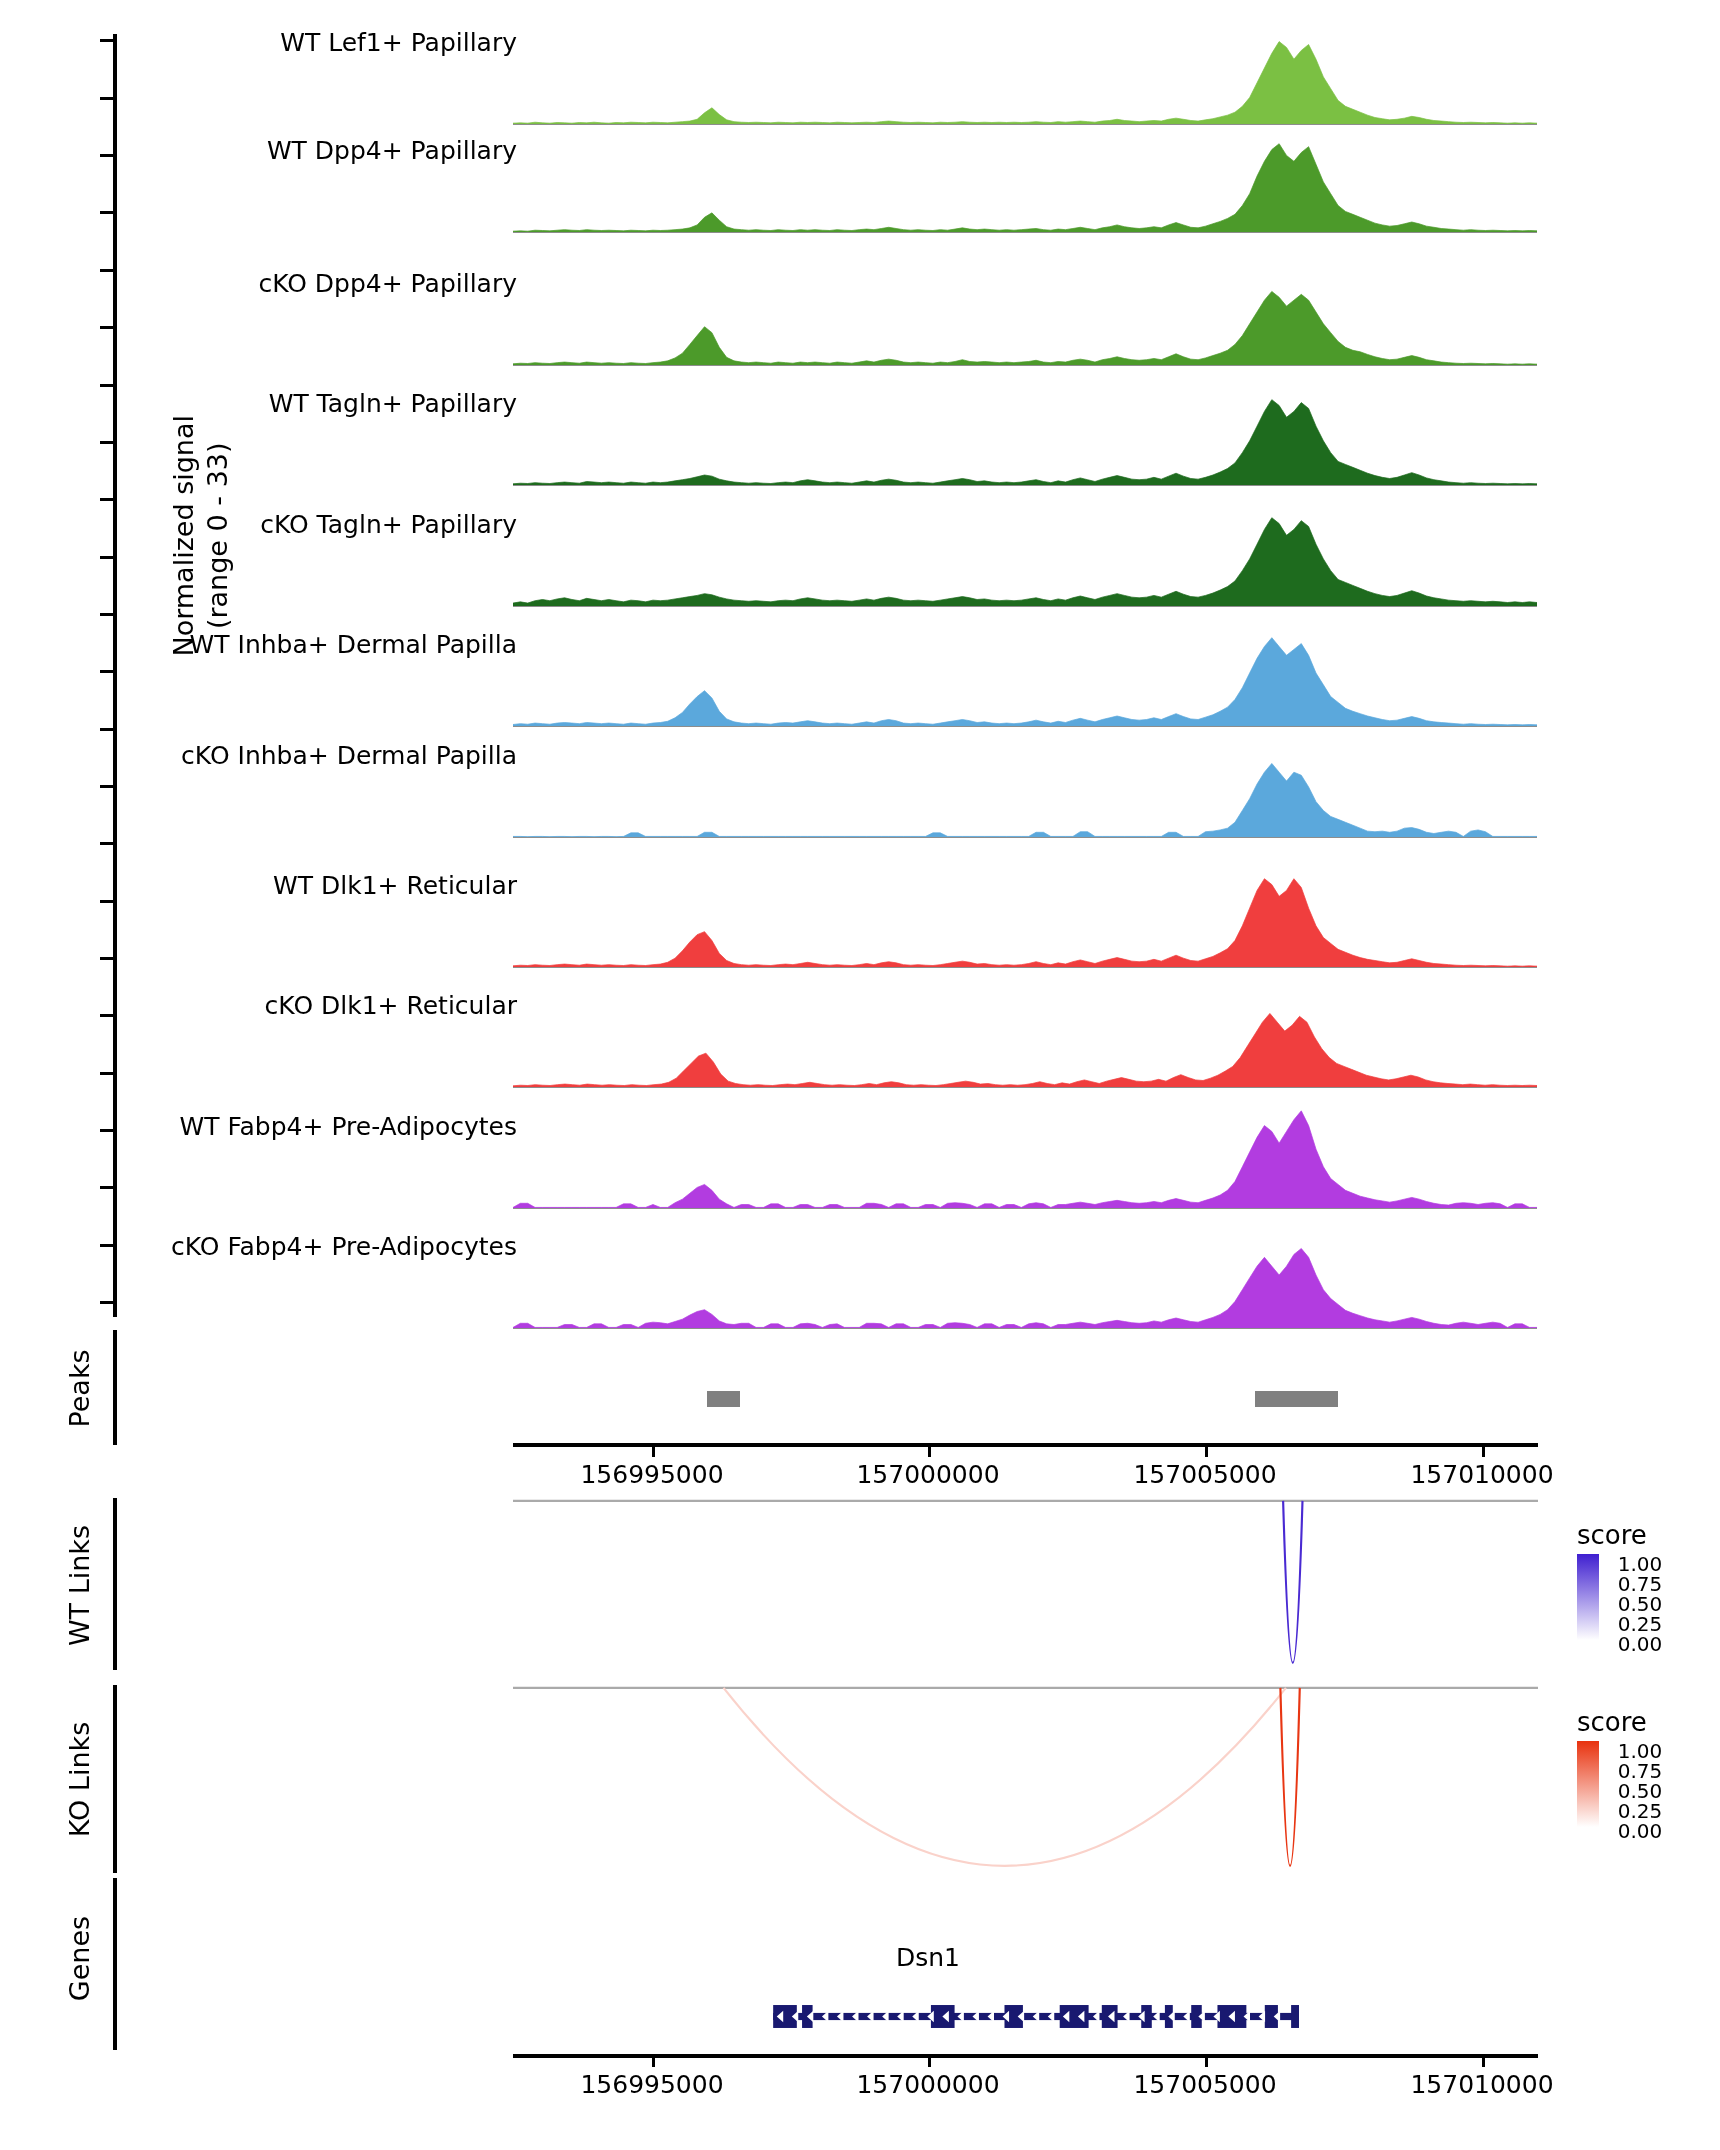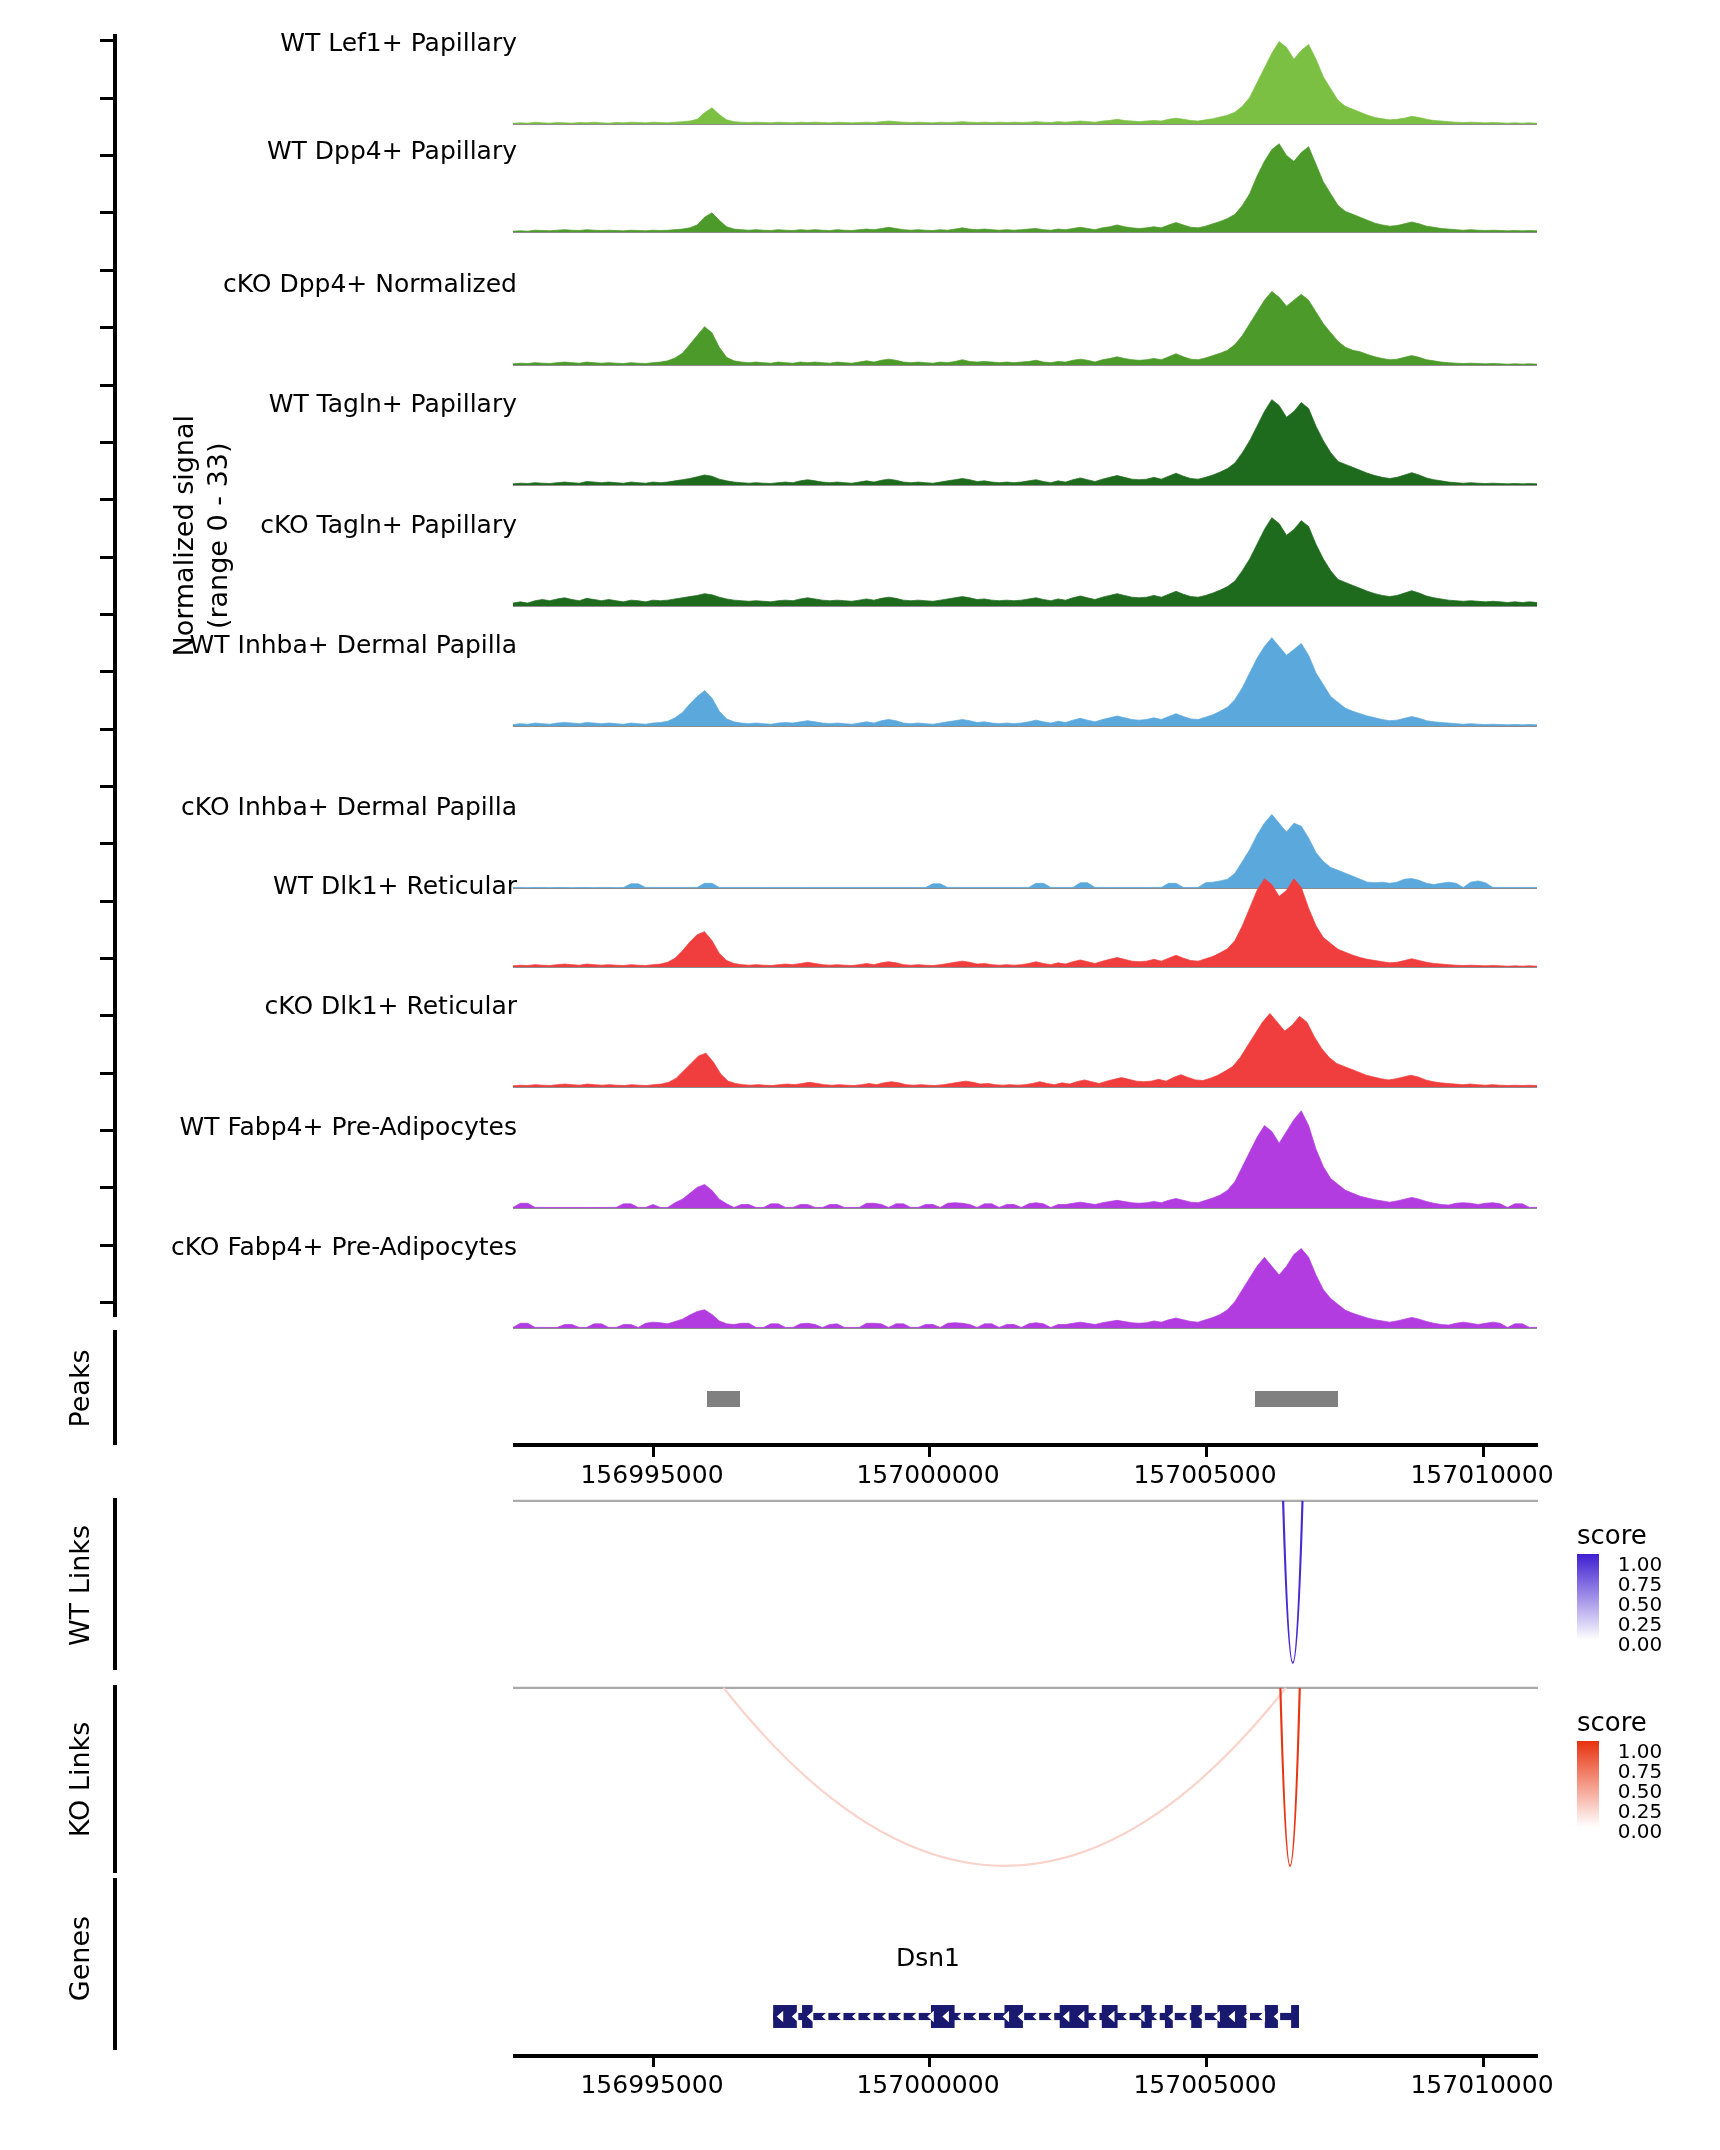--- a/index.html
+++ b/index.html
@@ -244,21 +244,21 @@
         <div class="track" style="top: 126px;">
           <div class="track-label">WT Dpp4+ Papillary</div>
           <div class="track-plot">
             <svg viewBox="0 0 1428 140" preserveAspectRatio="none">
               <path d="M 0,140 L 0.0,138.8 L 10.3,138.4 L 20.5,138.8 L 30.8,137.5 L 41.1,137.9 L 51.4,138.4 L 61.6,137.5 L 71.9,136.7 L 82.2,137.5 L 92.5,137.9 L 102.7,136.7 L 113.0,137.5 L 123.3,137.9 L 133.6,137.5 L 143.8,137.9 L 154.1,138.4 L 164.4,137.5 L 174.6,137.9 L 184.9,138.4 L 195.2,137.5 L 205.5,137.9 L 215.7,137.5 L 226.0,136.7 L 236.3,135.9 L 246.6,134.2 L 256.8,130.1 L 267.1,119.4 L 277.4,113.2 L 287.7,123.5 L 297.9,132.6 L 308.2,135.9 L 318.5,136.7 L 328.7,137.5 L 339.0,136.7 L 349.3,137.5 L 359.6,137.9 L 369.8,136.7 L 380.1,137.5 L 390.4,137.9 L 400.7,136.7 L 410.9,137.5 L 421.2,136.7 L 431.5,137.5 L 441.8,137.9 L 452.0,136.7 L 462.3,137.5 L 472.6,137.9 L 482.8,136.7 L 493.1,135.9 L 503.4,136.7 L 513.7,135.1 L 523.9,133.4 L 534.2,135.1 L 544.5,136.7 L 554.8,137.5 L 565.0,136.7 L 575.3,137.5 L 585.6,137.9 L 595.9,136.7 L 606.1,137.5 L 616.4,135.9 L 626.7,134.2 L 636.9,135.9 L 647.2,136.7 L 657.5,135.9 L 667.8,136.7 L 678.0,137.5 L 688.3,136.7 L 698.6,137.5 L 708.9,136.7 L 719.1,135.9 L 729.4,135.1 L 739.7,136.7 L 750.0,137.5 L 760.2,135.9 L 770.5,136.7 L 780.8,135.1 L 791.1,133.4 L 801.3,135.1 L 811.6,136.7 L 821.9,134.2 L 832.1,132.6 L 842.4,130.1 L 852.7,132.6 L 863.0,134.2 L 873.2,135.1 L 883.5,134.2 L 893.8,132.6 L 904.1,134.2 L 914.3,130.1 L 924.6,126.8 L 934.9,130.1 L 945.2,133.4 L 955.4,134.2 L 965.7,131.8 L 976.0,128.5 L 986.2,125.2 L 996.5,121.0 L 1006.8,115.3 L 1017.1,102.9 L 1027.3,86.4 L 1037.6,61.7 L 1047.9,41.1 L 1058.2,24.6 L 1068.4,16.4 L 1078.7,32.8 L 1089.0,41.1 L 1099.3,28.7 L 1109.5,20.5 L 1119.8,45.2 L 1130.1,69.9 L 1140.3,86.4 L 1150.6,102.9 L 1160.9,111.2 L 1171.2,115.3 L 1181.4,119.4 L 1191.7,123.5 L 1202.0,127.6 L 1212.3,130.1 L 1222.5,131.8 L 1232.8,130.9 L 1243.1,128.5 L 1253.4,126.0 L 1263.6,128.5 L 1273.9,131.8 L 1284.2,133.4 L 1294.4,135.1 L 1304.7,135.9 L 1315.0,136.7 L 1325.3,137.5 L 1335.5,136.7 L 1345.8,137.5 L 1356.1,137.9 L 1366.4,137.5 L 1376.6,137.9 L 1386.9,138.4 L 1397.2,137.9 L 1407.5,138.4 L 1417.7,137.9 L 1428.0,138.4 L 1428,140 Z" fill="#4C9A2A" stroke="#4C9A2A" stroke-width="1"></path>
             </svg>
           </div>
           <div class="track-baseline" style="top: 106px;"></div>
         </div>
         <div class="track" style="top: 259px;">
-          <div class="track-label">cKO Dpp4+ Normalized</div>
+          <div class="track-label">cKO Dpp4+ Papillary</div>
           <div class="track-plot">
             <svg viewBox="0 0 1428 140" preserveAspectRatio="none">
               <path d="M 0,140 L 0.0,138.4 L 10.3,137.5 L 20.5,137.9 L 30.8,136.7 L 41.1,137.5 L 51.4,137.9 L 61.6,136.7 L 71.9,135.9 L 82.2,136.7 L 92.5,137.5 L 102.7,135.9 L 113.0,136.7 L 123.3,137.5 L 133.6,136.7 L 143.8,137.5 L 154.1,137.9 L 164.4,136.7 L 174.6,137.5 L 184.9,137.9 L 195.2,136.7 L 205.5,135.9 L 215.7,134.2 L 226.0,130.1 L 236.3,123.5 L 246.6,111.2 L 256.8,98.8 L 267.1,86.4 L 277.4,94.7 L 287.7,115.3 L 297.9,129.3 L 308.2,134.2 L 318.5,135.9 L 328.7,136.7 L 339.0,135.9 L 349.3,136.7 L 359.6,137.5 L 369.8,135.9 L 380.1,136.7 L 390.4,137.5 L 400.7,135.9 L 410.9,136.7 L 421.2,135.9 L 431.5,136.7 L 441.8,137.5 L 452.0,135.9 L 462.3,136.7 L 472.6,137.5 L 482.8,135.9 L 493.1,134.2 L 503.4,135.9 L 513.7,133.4 L 523.9,131.8 L 534.2,133.4 L 544.5,135.9 L 554.8,136.7 L 565.0,135.9 L 575.3,136.7 L 585.6,137.5 L 595.9,135.9 L 606.1,136.7 L 616.4,135.1 L 626.7,132.6 L 636.9,135.1 L 647.2,135.9 L 657.5,135.1 L 667.8,135.9 L 678.0,136.7 L 688.3,135.9 L 698.6,136.7 L 708.9,135.9 L 719.1,135.1 L 729.4,133.4 L 739.7,135.9 L 750.0,136.7 L 760.2,135.1 L 770.5,135.9 L 780.8,133.4 L 791.1,131.8 L 801.3,133.4 L 811.6,135.9 L 821.9,132.6 L 832.1,130.9 L 842.4,128.5 L 852.7,130.9 L 863.0,132.6 L 873.2,133.4 L 883.5,132.6 L 893.8,130.9 L 904.1,132.6 L 914.3,128.5 L 924.6,124.3 L 934.9,128.5 L 945.2,131.8 L 955.4,132.6 L 965.7,130.1 L 976.0,126.8 L 986.2,123.5 L 996.5,119.4 L 1006.8,111.2 L 1017.1,98.8 L 1027.3,82.3 L 1037.6,65.8 L 1047.9,49.3 L 1058.2,37.0 L 1068.4,45.2 L 1078.7,57.6 L 1089.0,49.3 L 1099.3,41.1 L 1109.5,49.3 L 1119.8,65.8 L 1130.1,82.3 L 1140.3,94.7 L 1150.6,107.0 L 1160.9,115.3 L 1171.2,119.4 L 1181.4,121.5 L 1191.7,125.2 L 1202.0,128.5 L 1212.3,130.9 L 1222.5,132.6 L 1232.8,131.8 L 1243.1,129.3 L 1253.4,126.8 L 1263.6,129.3 L 1273.9,132.6 L 1284.2,134.2 L 1294.4,135.9 L 1304.7,136.7 L 1315.0,137.5 L 1325.3,137.9 L 1335.5,137.5 L 1345.8,137.9 L 1356.1,138.4 L 1366.4,137.9 L 1376.6,138.4 L 1386.9,138.8 L 1397.2,138.4 L 1407.5,138.8 L 1417.7,138.4 L 1428.0,138.8 L 1428,140 Z" fill="#4C9A2A" stroke="#4C9A2A" stroke-width="1"></path>
             </svg>
           </div>
           <div class="track-baseline" style="top: 106px;"></div>
         </div>
         <div class="track" style="top: 379px;">
           <div class="track-label">WT Tagln+ Papillary</div>
           <div class="track-plot">
@@ -279,21 +279,21 @@
         </div>
         <div class="track" style="top: 620px;">
           <div class="track-label">WT Inhba+ Dermal Papilla</div>
           <div class="track-plot">
             <svg viewBox="0 0 1428 140" preserveAspectRatio="none">
               <path d="M 0,140 L 0.0,137.9 L 10.3,136.7 L 20.5,137.5 L 30.8,135.9 L 41.1,136.7 L 51.4,137.5 L 61.6,135.9 L 71.9,135.1 L 82.2,135.9 L 92.5,136.7 L 102.7,135.1 L 113.0,135.9 L 123.3,136.7 L 133.6,135.9 L 143.8,136.7 L 154.1,137.5 L 164.4,135.9 L 174.6,136.7 L 184.9,137.5 L 195.2,135.9 L 205.5,135.1 L 215.7,133.4 L 226.0,128.5 L 236.3,121.0 L 246.6,109.1 L 256.8,98.8 L 267.1,90.5 L 277.4,100.8 L 287.7,119.4 L 297.9,130.1 L 308.2,134.2 L 318.5,135.9 L 328.7,136.7 L 339.0,135.9 L 349.3,136.7 L 359.6,137.5 L 369.8,135.9 L 380.1,135.1 L 390.4,135.9 L 400.7,134.2 L 410.9,132.6 L 421.2,134.2 L 431.5,135.9 L 441.8,136.7 L 452.0,135.9 L 462.3,136.7 L 472.6,137.5 L 482.8,135.9 L 493.1,134.2 L 503.4,135.9 L 513.7,132.6 L 523.9,130.9 L 534.2,132.6 L 544.5,135.9 L 554.8,136.7 L 565.0,135.9 L 575.3,136.7 L 585.6,137.5 L 595.9,135.9 L 606.1,134.2 L 616.4,132.6 L 626.7,130.9 L 636.9,132.6 L 647.2,135.1 L 657.5,134.2 L 667.8,135.9 L 678.0,136.7 L 688.3,135.9 L 698.6,136.7 L 708.9,135.9 L 719.1,134.2 L 729.4,131.8 L 739.7,134.2 L 750.0,135.9 L 760.2,133.4 L 770.5,135.1 L 780.8,131.8 L 791.1,129.3 L 801.3,131.8 L 811.6,134.2 L 821.9,130.9 L 832.1,128.5 L 842.4,126.0 L 852.7,128.5 L 863.0,130.9 L 873.2,131.8 L 883.5,130.9 L 893.8,128.5 L 904.1,130.9 L 914.3,126.8 L 924.6,122.7 L 934.9,126.8 L 945.2,130.1 L 955.4,130.9 L 965.7,127.6 L 976.0,124.3 L 986.2,119.4 L 996.5,113.6 L 1006.8,102.9 L 1017.1,86.4 L 1027.3,65.8 L 1037.6,45.2 L 1047.9,28.7 L 1058.2,16.4 L 1068.4,28.7 L 1078.7,41.1 L 1089.0,32.8 L 1099.3,24.6 L 1109.5,41.1 L 1119.8,65.8 L 1130.1,82.3 L 1140.3,98.8 L 1150.6,107.0 L 1160.9,115.3 L 1171.2,119.4 L 1181.4,122.7 L 1191.7,126.0 L 1202.0,128.5 L 1212.3,130.9 L 1222.5,132.6 L 1232.8,131.8 L 1243.1,129.3 L 1253.4,126.8 L 1263.6,129.3 L 1273.9,132.6 L 1284.2,134.2 L 1294.4,135.1 L 1304.7,135.9 L 1315.0,136.7 L 1325.3,137.5 L 1335.5,136.7 L 1345.8,137.5 L 1356.1,137.9 L 1366.4,137.5 L 1376.6,137.9 L 1386.9,138.4 L 1397.2,137.9 L 1407.5,138.4 L 1417.7,137.9 L 1428.0,138.4 L 1428,140 Z" fill="#5BA8DC" stroke="#5BA8DC" stroke-width="1"></path>
             </svg>
           </div>
           <div class="track-baseline" style="top: 106px;"></div>
         </div>
-        <div class="track" style="top: 782px;">
+        <div class="track" style="top: 731px;">
           <div class="track-label">cKO Inhba+ Dermal Papilla</div>
           <div class="track-plot">
             <svg viewBox="0 0 1428 140" preserveAspectRatio="none">
               <path d="M 0,140 L 0.0,139.2 L 10.3,139.2 L 20.5,139.6 L 30.8,139.2 L 41.1,139.2 L 51.4,139.6 L 61.6,139.2 L 71.9,139.2 L 82.2,139.6 L 92.5,139.2 L 102.7,139.2 L 113.0,139.6 L 123.3,139.2 L 133.6,139.2 L 143.8,139.6 L 154.1,139.2 L 164.4,134.2 L 174.6,134.2 L 184.9,139.2 L 195.2,139.2 L 205.5,139.2 L 215.7,139.2 L 226.0,139.2 L 236.3,139.2 L 246.6,139.2 L 256.8,139.2 L 267.1,133.4 L 277.4,133.4 L 287.7,139.2 L 297.9,139.2 L 308.2,139.2 L 318.5,139.2 L 328.7,139.2 L 339.0,139.2 L 349.3,139.2 L 359.6,139.2 L 369.8,139.2 L 380.1,139.2 L 390.4,139.2 L 400.7,139.2 L 410.9,139.2 L 421.2,139.2 L 431.5,139.2 L 441.8,139.2 L 452.0,139.2 L 462.3,139.2 L 472.6,139.2 L 482.8,139.2 L 493.1,139.2 L 503.4,139.2 L 513.7,139.2 L 523.9,139.2 L 534.2,139.2 L 544.5,139.2 L 554.8,139.2 L 565.0,139.2 L 575.3,139.2 L 585.6,134.2 L 595.9,134.2 L 606.1,139.2 L 616.4,139.2 L 626.7,139.2 L 636.9,139.2 L 647.2,139.2 L 657.5,139.2 L 667.8,139.2 L 678.0,139.2 L 688.3,139.2 L 698.6,139.2 L 708.9,139.2 L 719.1,139.2 L 729.4,133.4 L 739.7,133.4 L 750.0,139.2 L 760.2,139.2 L 770.5,139.2 L 780.8,139.2 L 791.1,132.6 L 801.3,132.6 L 811.6,139.2 L 821.9,139.2 L 832.1,139.2 L 842.4,139.2 L 852.7,139.2 L 863.0,139.2 L 873.2,139.2 L 883.5,139.2 L 893.8,139.2 L 904.1,139.2 L 914.3,133.4 L 924.6,133.4 L 934.9,139.2 L 945.2,139.2 L 955.4,139.2 L 965.7,132.6 L 976.0,131.8 L 986.2,130.1 L 996.5,127.6 L 1006.8,119.4 L 1017.1,102.9 L 1027.3,86.4 L 1037.6,65.8 L 1047.9,49.3 L 1058.2,37.0 L 1068.4,49.3 L 1078.7,61.7 L 1089.0,49.3 L 1099.3,53.5 L 1109.5,69.9 L 1119.8,90.5 L 1130.1,102.9 L 1140.3,111.2 L 1150.6,115.3 L 1160.9,119.4 L 1171.2,123.5 L 1181.4,127.6 L 1191.7,131.8 L 1202.0,132.6 L 1212.3,131.8 L 1222.5,133.4 L 1232.8,131.8 L 1243.1,127.6 L 1253.4,126.8 L 1263.6,129.3 L 1273.9,133.4 L 1284.2,135.1 L 1294.4,133.4 L 1304.7,131.8 L 1315.0,133.4 L 1325.3,139.2 L 1335.5,131.8 L 1345.8,130.1 L 1356.1,132.6 L 1366.4,139.2 L 1376.6,139.2 L 1386.9,139.2 L 1397.2,139.2 L 1407.5,139.2 L 1417.7,139.2 L 1428.0,139.2 L 1428,140 Z" fill="#5BA8DC" stroke="#5BA8DC" stroke-width="1"></path>
             </svg>
           </div>
           <div class="track-baseline" style="top: 106px;"></div>
         </div>
         <div class="track" style="top: 861px;">
           <div class="track-label">WT Dlk1+ Reticular</div>

